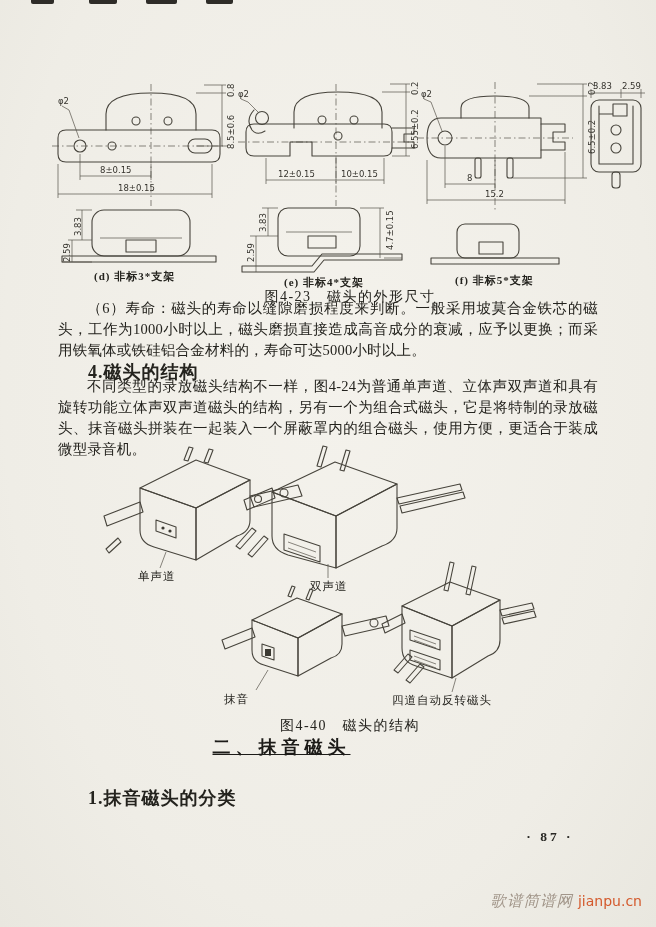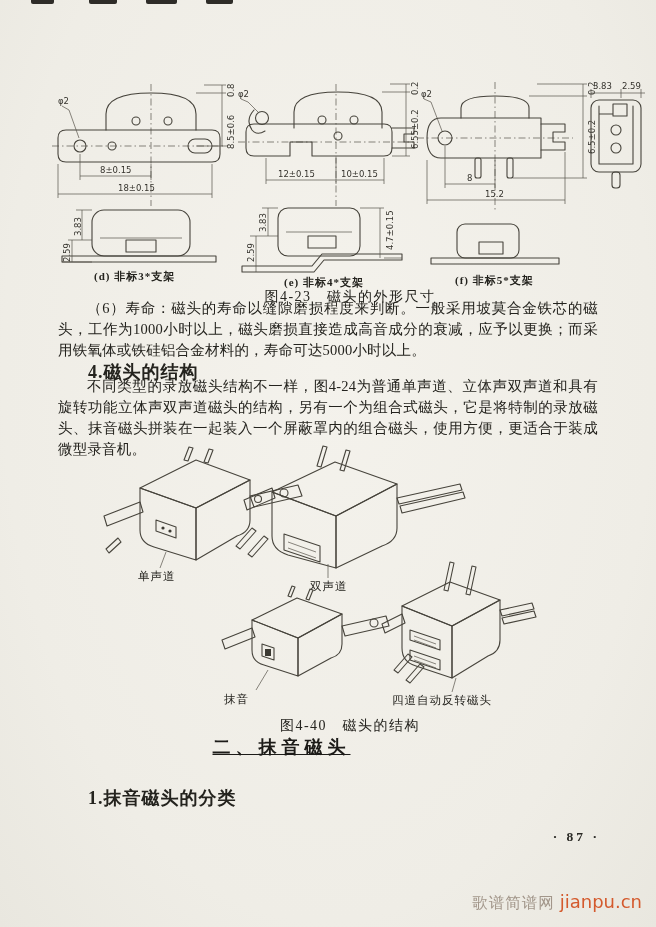--- a/index.html
+++ b/index.html
@@ -9,25 +9,25 @@
     background-image:radial-gradient(ellipse at 50% 40%, #f4f2ec 0%, #efede6 70%, #e9e7df 100%);
     font-family:"Liberation Serif","DejaVu Serif",serif;color:#23221e;
   }
   .scan-mark{position:absolute;top:0;height:4px;background:#2e2c28;border-radius:0 0 2px 2px;}
   .body-text{position:absolute;left:58px;width:540px;margin:0;font-size:14.5px;line-height:21px;
     text-align:justify;text-indent:2em;letter-spacing:0.2px;color:#24231e;}
   .caption{position:absolute;left:60px;width:580px;text-align:center;font-size:14px;letter-spacing:1.5px;color:#24231e;margin-top:8px;}
   .sub-heading{position:absolute;left:88px;font-size:18px;font-weight:bold;letter-spacing:1px;color:#24231e;}
   .section-heading{position:absolute;left:0;width:563px;margin:0;text-align:center;
     font-size:18px;font-weight:bold;letter-spacing:5px;color:#1c1b18;text-decoration:underline;}
-  .page-number{position:absolute;top:829px;left:500px;width:100px;text-align:right;
+  .page-number{position:absolute;top:829px;left:500px;width:100px;text-align:center;
     font-size:13.5px;font-weight:bold;letter-spacing:3px;color:#2a2925;}
   .watermark{position:absolute;top:891px;left:0;width:642px;text-align:right;font-size:15.5px;letter-spacing:1px;}
-  .watermark .wm-name{color:#a2968a;}
-  .watermark .wm-url{color:#d45a2d;font-family:"DejaVu Sans",sans-serif;font-size:18px;letter-spacing:0;}
+  .watermark .wm-name{color:#a2968a;font-style:italic;}
+  .watermark .wm-url{color:#d45a2d;font-family:"DejaVu Sans",sans-serif;font-size:14px;letter-spacing:0;}
   svg{position:absolute;overflow:visible;}
   svg .ln{stroke:#47443c;stroke-width:1.1;fill:none;stroke-linejoin:round;stroke-linecap:round;}
   svg .thin{stroke:#57534a;stroke-width:0.7;fill:none;}
   svg .dash{stroke:#57534a;stroke-width:0.7;fill:none;stroke-dasharray:7 3 1.5 3;}
   svg .dim{font-family:"DejaVu Sans",sans-serif;font-size:8.5px;fill:#34322c;}
   svg .lbl{font-family:"Liberation Serif",serif;font-size:11px;font-weight:bold;letter-spacing:1px;fill:#24231e;}
   svg .lbl24{font-family:"Liberation Serif",serif;font-size:11.5px;letter-spacing:1px;fill:#24231e;}
   svg .fill-dark{fill:#3c3a33;stroke:none;}
 </style>
 </head>

